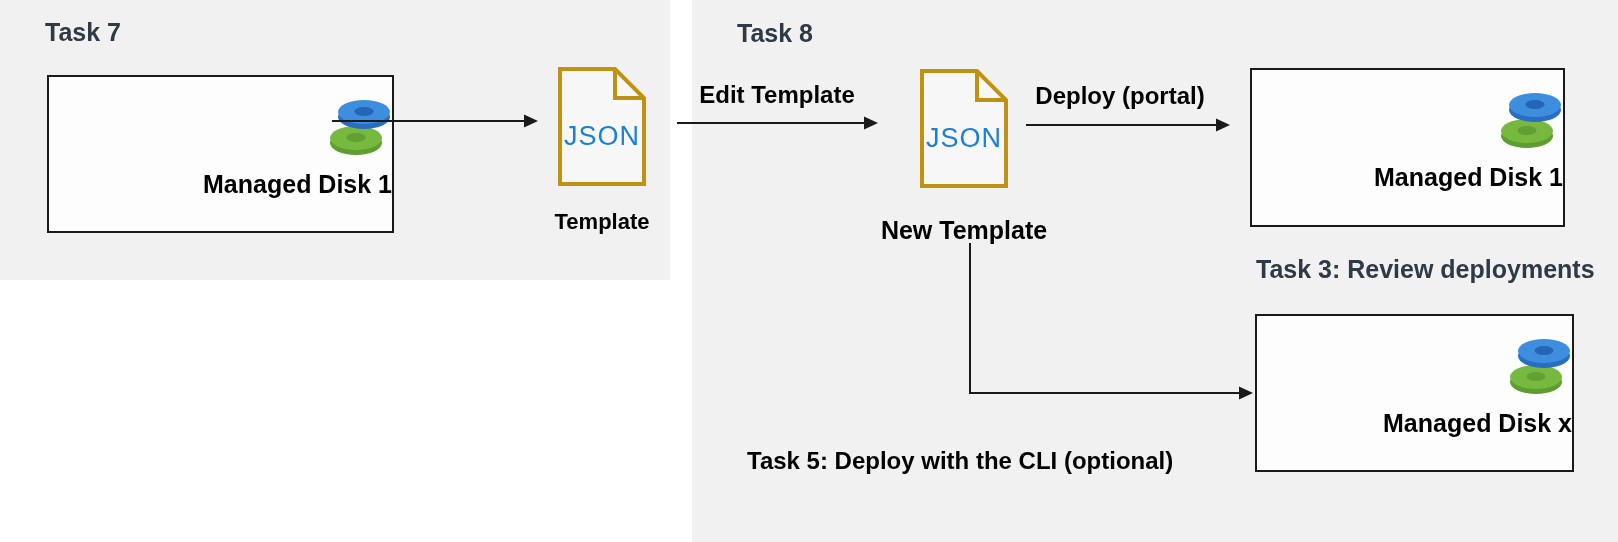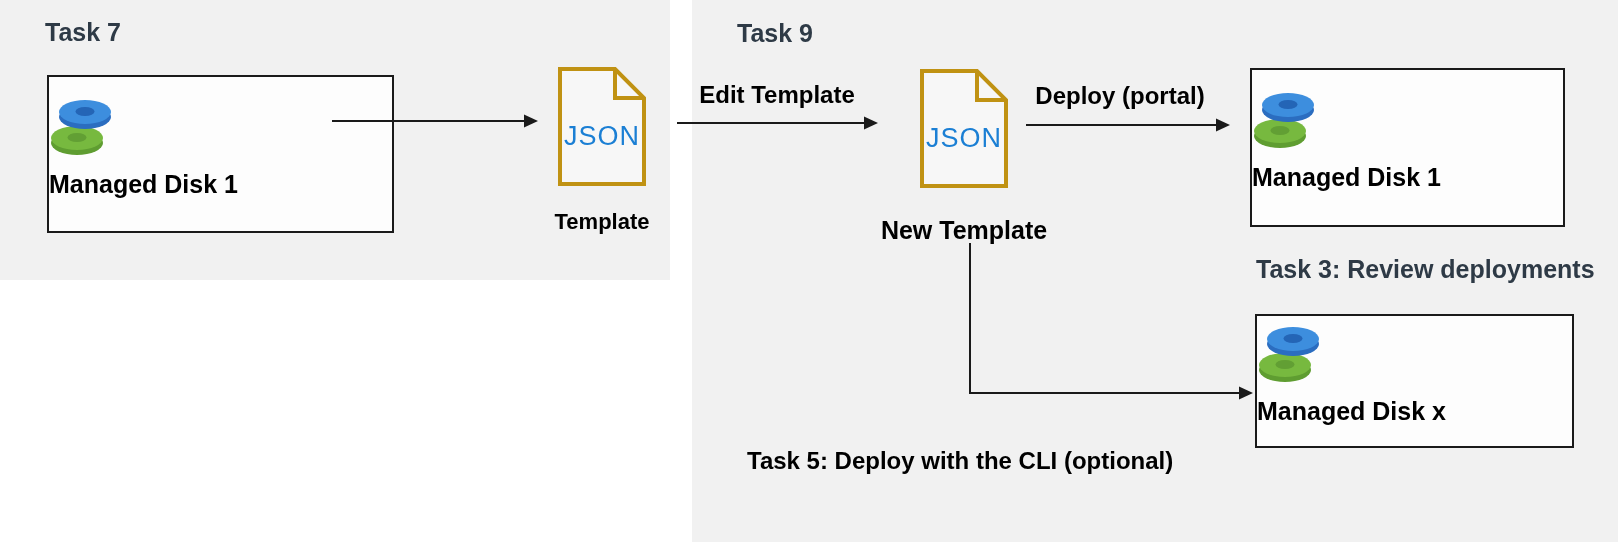--- a/index.html
+++ b/index.html
@@ -13,21 +13,21 @@
   html,body{background:var(--page-bg)}
   body{font-family:"Liberation Sans","DejaVu Sans",sans-serif;}
   .stage{position:relative;width:1618px;height:542px;overflow:hidden;background:var(--page-bg)}
   .panel{position:absolute;background:var(--panel-bg)}
   .panel-left{left:0;top:0;width:670px;height:280px}
   .panel-right{left:692px;top:0;width:926px;height:542px}
   .heading{position:absolute;font-weight:700;font-size:25px;color:var(--heading-text);white-space:nowrap}
   .blabel{position:absolute;font-weight:700;font-size:24px;color:var(--label-text);white-space:nowrap}
   .centered{transform:translateX(-50%)}
   .disk-box{position:absolute;background:var(--box-bg);border:2px solid var(--box-border);
-    display:flex;flex-direction:column;align-items:flex-start;justify-content:center;padding-bottom:12px}
+    display:flex;flex-direction:column;align-items:flex-end;justify-content:center;padding-bottom:12px}
   .disk-box .box-label{font-weight:700;font-size:25px;color:var(--label-text);margin-top:12px;white-space:nowrap}
   .disk-icon{width:64px;height:60px;display:block}
   .d-blue-top{fill:var(--disk-blue-top)} .d-blue-side{fill:var(--disk-blue-side)} .d-blue-hole{fill:var(--disk-blue-hole)}
   .d-green-top{fill:var(--disk-green-top)} .d-green-side{fill:var(--disk-green-side)} .d-green-hole{fill:var(--disk-green-hole)}
   .json-doc{position:absolute;width:90px;height:121px}
   .json-doc svg{position:absolute;left:0;top:0;width:100%;height:100%}
   .json-doc .json-word{position:absolute;left:50%;top:58%;transform:translate(-50%,-50%);
     font-size:27px;font-weight:400;letter-spacing:1px;color:var(--json-text);white-space:nowrap}
   .doc-outline{fill:var(--json-doc-fill);stroke:var(--json-doc-border);stroke-width:4}
   .doc-fold{fill:none;stroke:var(--json-doc-border);stroke-width:4}
@@ -37,21 +37,21 @@
 </style>
 </head>
 <body>
 
 <div class="stage">
 
   <div class="panel panel-left"></div>
   <div class="panel panel-right"></div>
 
   <div class="heading" style="left:45px;top:18px">Task 7</div>
-  <div class="heading" style="left:737px;top:19px">Task 9</div>
+  <div class="heading" style="left:737px;top:19px">Task 8</div>
   <div class="heading" style="left:1256px;top:255px">Task 3: Review deployments</div>
 
   <div class="disk-box" style="left:47px;top:75px;width:347px;height:158px">
     <svg class="disk-icon" viewBox="0 0 64 60" aria-hidden="true">
       <ellipse class="d-green-side" cx="28" cy="45" rx="26" ry="12"></ellipse>
       <ellipse class="d-green-top" cx="28" cy="40" rx="26" ry="12"></ellipse>
       <ellipse class="d-green-hole" cx="28" cy="39.5" rx="9.5" ry="4.5"></ellipse>
       <ellipse class="d-blue-side" cx="36" cy="19" rx="26" ry="12"></ellipse>
       <ellipse class="d-blue-top" cx="36" cy="14" rx="26" ry="12"></ellipse>
       <ellipse class="d-blue-hole" cx="36" cy="13.5" rx="9.5" ry="4.5"></ellipse>
@@ -86,21 +86,21 @@
       <ellipse class="d-green-side" cx="28" cy="45" rx="26" ry="12"></ellipse>
       <ellipse class="d-green-top" cx="28" cy="40" rx="26" ry="12"></ellipse>
       <ellipse class="d-green-hole" cx="28" cy="39.5" rx="9.5" ry="4.5"></ellipse>
       <ellipse class="d-blue-side" cx="36" cy="19" rx="26" ry="12"></ellipse>
       <ellipse class="d-blue-top" cx="36" cy="14" rx="26" ry="12"></ellipse>
       <ellipse class="d-blue-hole" cx="36" cy="13.5" rx="9.5" ry="4.5"></ellipse>
     </svg>
     <div class="box-label">Managed Disk 1</div>
   </div>
 
-  <div class="disk-box" style="left:1255px;top:314px;width:319px;height:134px">
+  <div class="disk-box" style="left:1255px;top:314px;width:319px;height:158px">
     <svg class="disk-icon" viewBox="0 0 64 60" aria-hidden="true">
       <ellipse class="d-green-side" cx="28" cy="45" rx="26" ry="12"></ellipse>
       <ellipse class="d-green-top" cx="28" cy="40" rx="26" ry="12"></ellipse>
       <ellipse class="d-green-hole" cx="28" cy="39.5" rx="9.5" ry="4.5"></ellipse>
       <ellipse class="d-blue-side" cx="36" cy="19" rx="26" ry="12"></ellipse>
       <ellipse class="d-blue-top" cx="36" cy="14" rx="26" ry="12"></ellipse>
       <ellipse class="d-blue-hole" cx="36" cy="13.5" rx="9.5" ry="4.5"></ellipse>
     </svg>
     <div class="box-label">Managed Disk x</div>
   </div>

